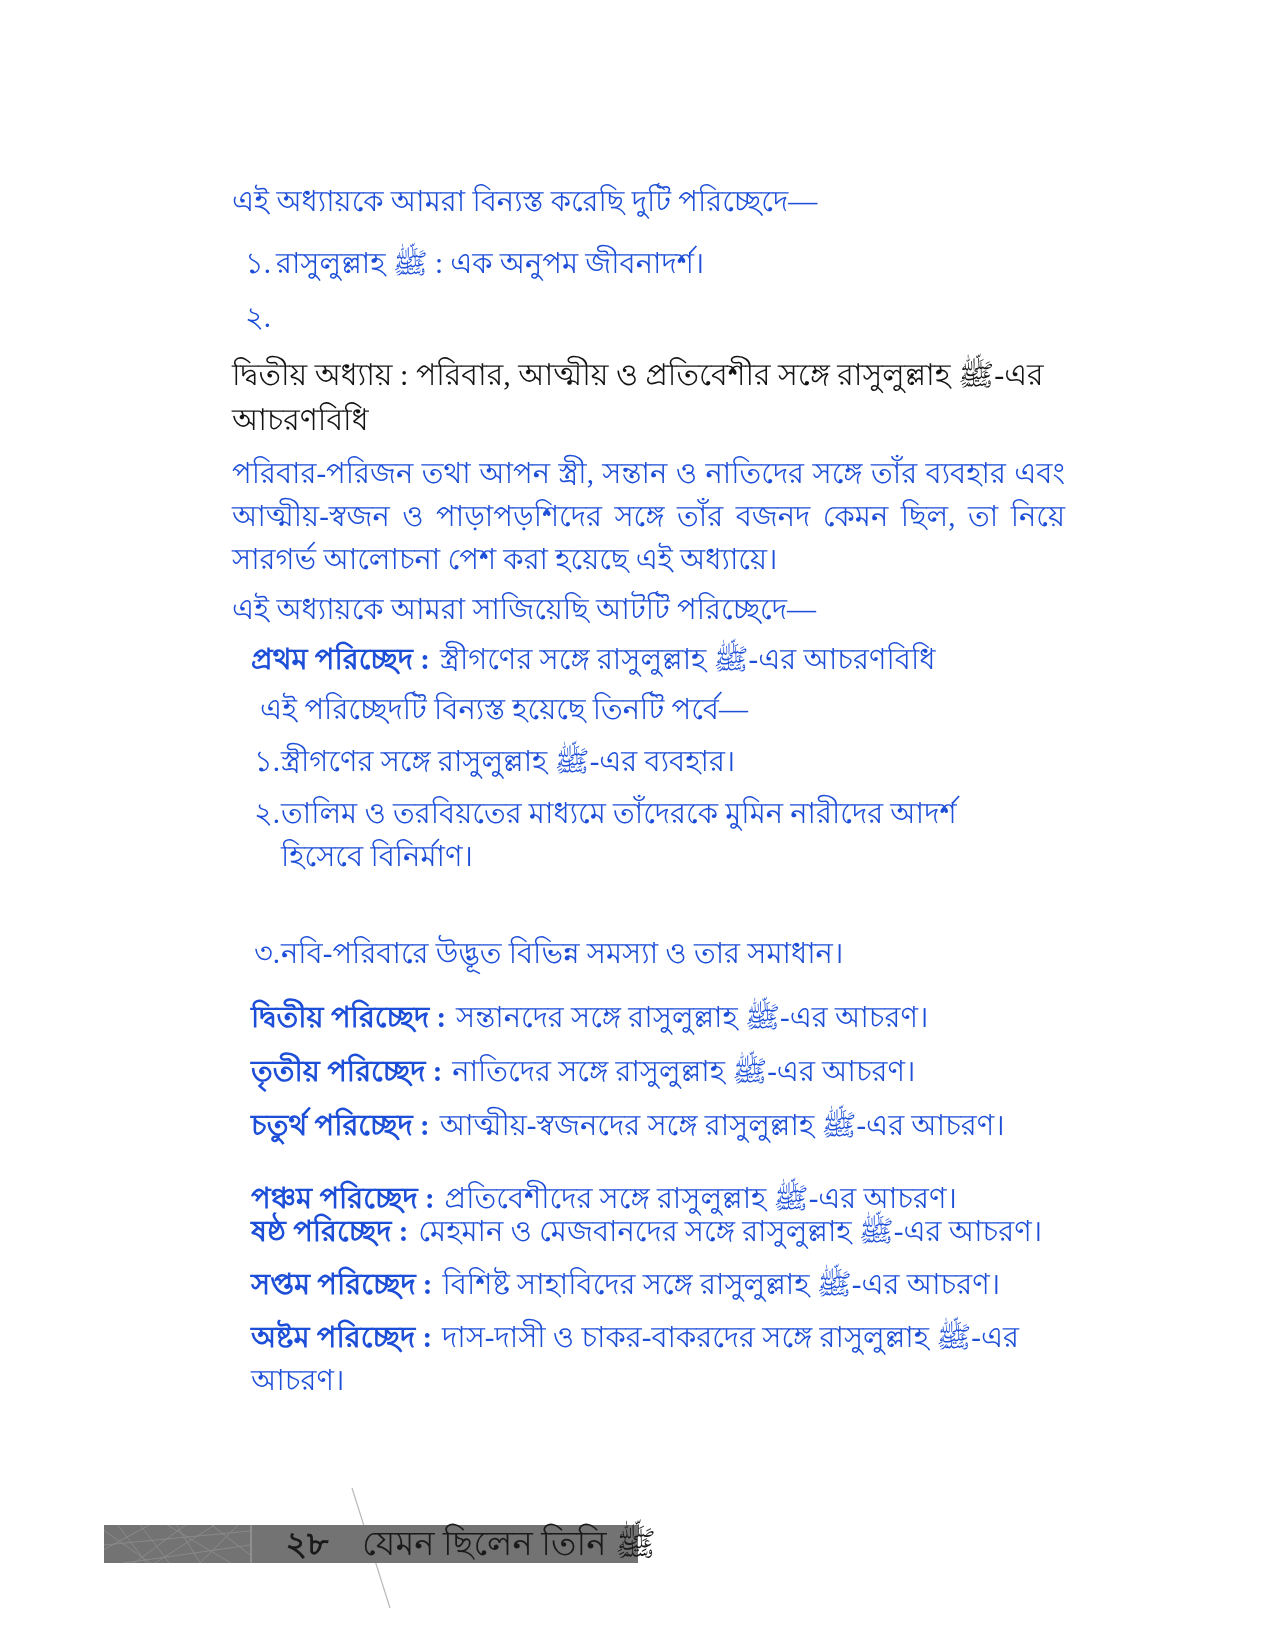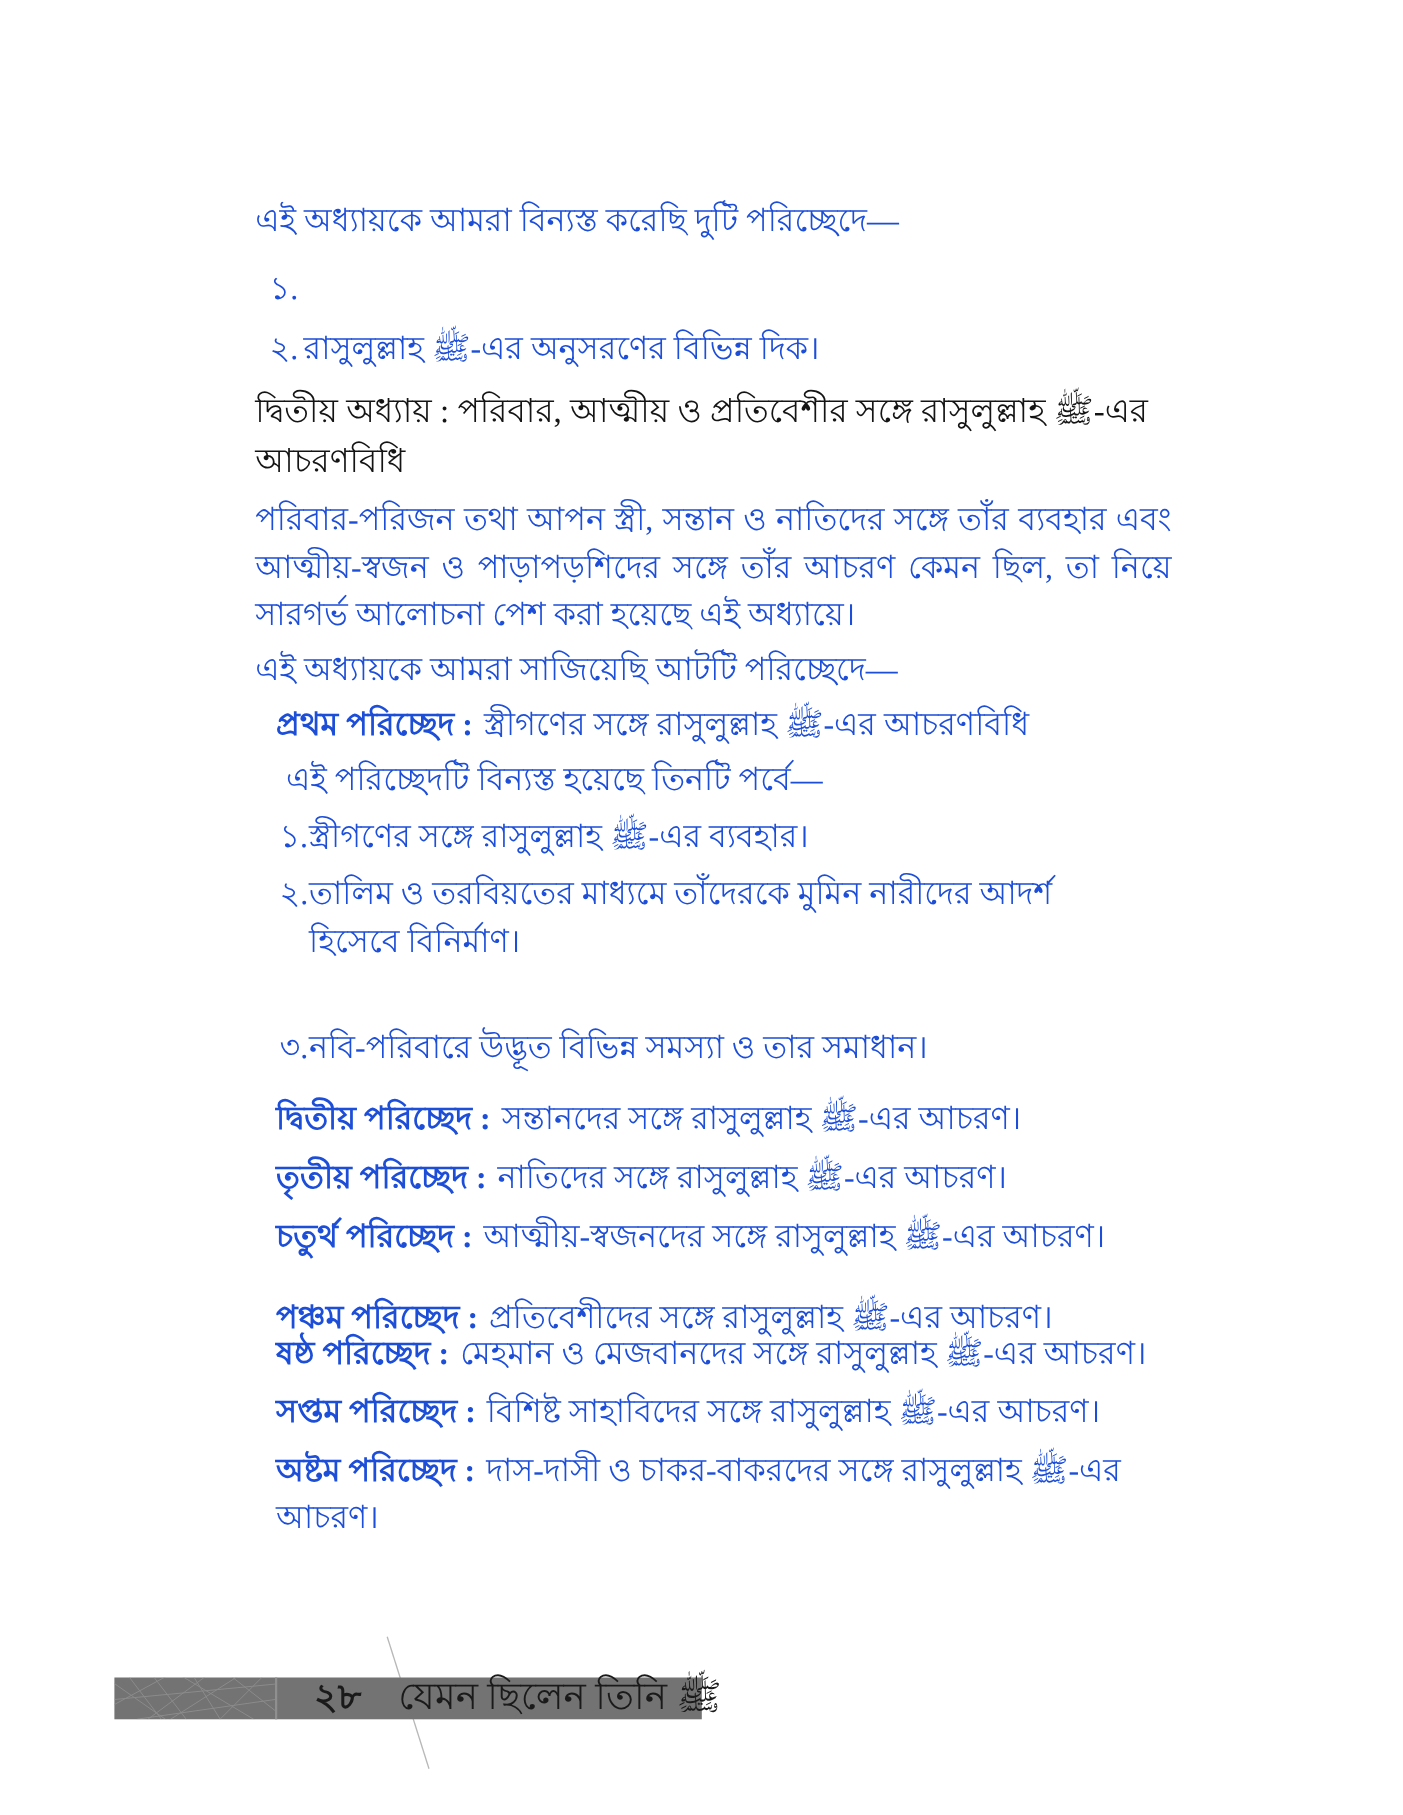--- a/index.html
+++ b/index.html
@@ -70,29 +70,29 @@
     pointer-events:none;
   }
 </style>
 </head>
 <body>
 
 <div class="abs txt lead" style="top:180px">এই অধ্যায়কে আমরা বিন্যস্ত করেছি দুটি পরিচ্ছেদে—</div>
 
 <div class="abs txt list1" style="top:242px">
   <span class="num">১.</span>
+  <span class="t">রাসুলুল্লাহ ﷺ : এক অনুপম জীবনাদর্শ।</span>
 </div>
 <div class="abs txt list1" style="top:296px">
   <span class="num">২.</span>
-  <span class="t">রাসুলুল্লাহ ﷺ-এর অনুসরণের বিভিন্ন দিক।</span>
 </div>
 
 <div class="abs heading" style="top:352px">দ্বিতীয় অধ্যায় : পরিবার, আত্মীয় ও প্রতিবেশীর সঙ্গে রাসুলুল্লাহ ﷺ-এর আচরণবিধি</div>
 
-<div class="abs txt para" style="top:452px">পরিবার-পরিজন তথা আপন স্ত্রী, সন্তান ও নাতিদের সঙ্গে তাঁর ব্যবহার এবং আত্মীয়-স্বজন ও পাড়াপড়শিদের সঙ্গে তাঁর আচরণ কেমন ছিল, তা নিয়ে সারগর্ভ আলোচনা পেশ করা হয়েছে এই অধ্যায়ে।</div>
+<div class="abs txt para" style="top:452px">পরিবার-পরিজন তথা আপন স্ত্রী, সন্তান ও নাতিদের সঙ্গে তাঁর ব্যবহার এবং আত্মীয়-স্বজন ও পাড়াপড়শিদের সঙ্গে তাঁর বজনদ কেমন ছিল, তা নিয়ে সারগর্ভ আলোচনা পেশ করা হয়েছে এই অধ্যায়ে।</div>
 
 <div class="abs txt lead" style="top:588px">এই অধ্যায়কে আমরা সাজিয়েছি আটটি পরিচ্ছেদে—</div>
 
 <div class="abs txt sec" style="top:638px">
   <span class="label">প্রথম পরিচ্ছেদ :</span><span>স্ত্রীগণের সঙ্গে রাসুলুল্লাহ ﷺ-এর আচরণবিধি</span>
 </div>
 
 <div class="abs txt subintro" style="top:688px">এই পরিচ্ছেদটি বিন্যস্ত হয়েছে তিনটি পর্বে—</div>
 
 <div class="abs txt list2" style="top:740px">

